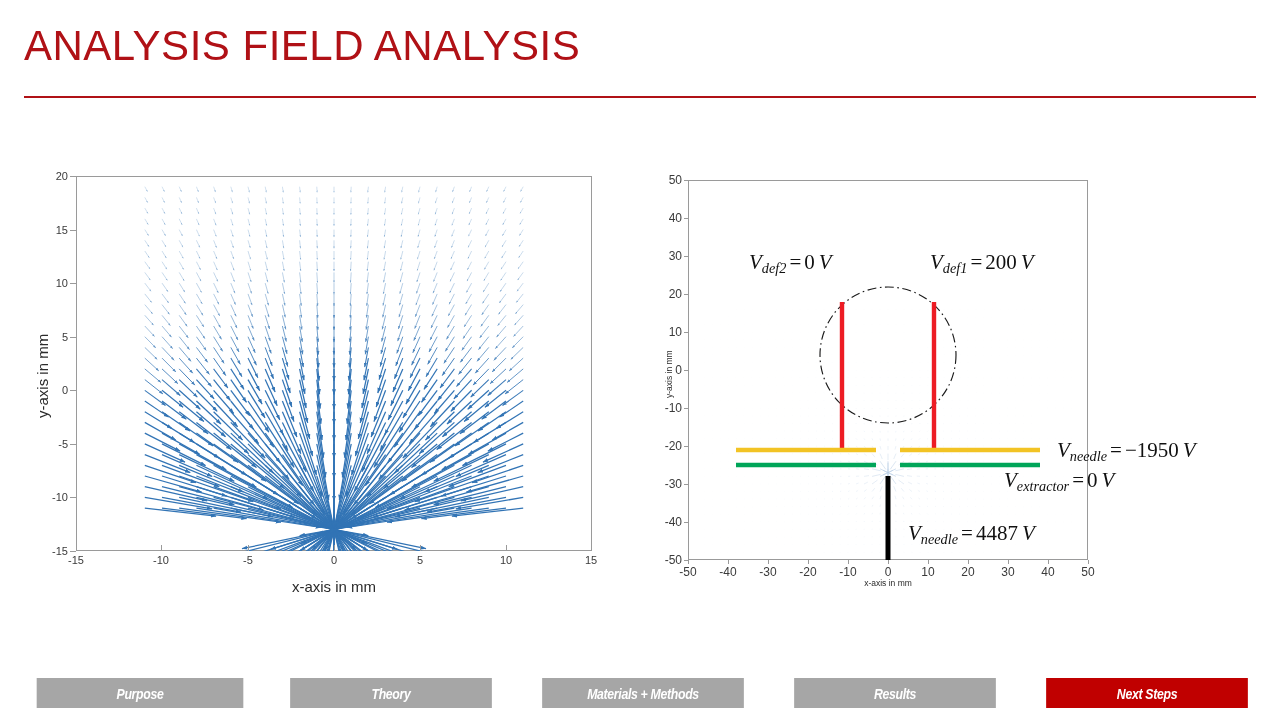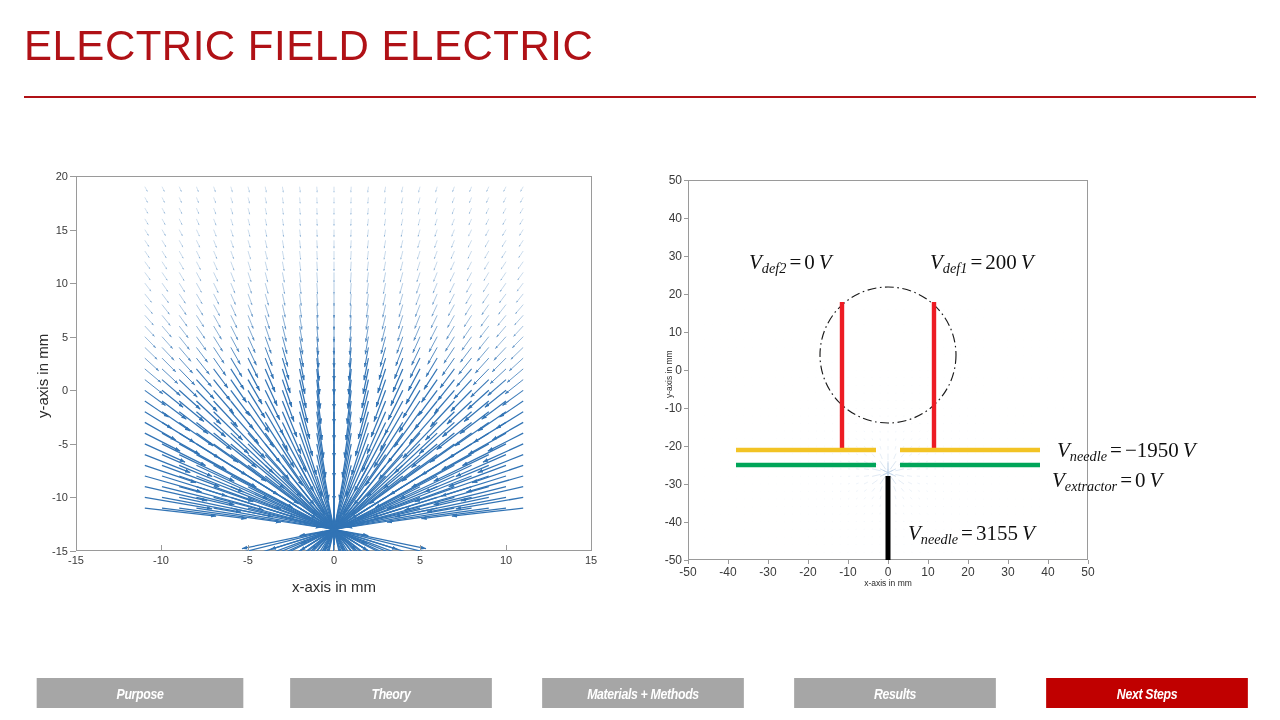--- a/index.html
+++ b/index.html
@@ -69,21 +69,21 @@
     transform:scaleX(.82);
   }
   .nav-tab span{display:block;transform:scaleX(1);}
   .nav-tab.active{background:#C00000;}
 
   svg{display:block;}
 </style>
 </head>
 <body>
 
-<div class="slide-title">ELECTRIC FIELD ELECTRIC</div>
+<div class="slide-title">ANALYSIS FIELD ANALYSIS</div>
 <div class="title-rule"></div>
 
 <div class="figure fig-left">
 
   <div class="axes axes-frame" style="left:30px;top:16px;width:516px;height:375px;"></div>
 
   <svg style="position:absolute;left:30px;top:16px;" width="516" height="375" viewBox="0 0 516 375">
     <defs>
       <marker id="ahL" markerWidth="5" markerHeight="5" refX="4.2" refY="1.6" orient="auto" markerUnits="strokeWidth">
         <path d="M0,0 L4.4,1.6 L0,3.2 z" fill="#3274B5"></path>
@@ -2569,26 +2569,26 @@
 </div>
 
 <div class="eq" style="left:930px;top:250px;">
   <span>V</span><span class="sub">def1</span><span class="op">=</span><span class="num">200</span><span class="unit">V</span>
 </div>
 
 <div class="eq" style="left:1057px;top:438px;">
   <span>V</span><span class="sub">needle</span><span class="op">=</span><span class="num">−1950</span><span class="unit">V</span>
 </div>
 
-<div class="eq" style="left:1052px;top:468px;">
+<div class="eq" style="left:1004px;top:468px;">
   <span>V</span><span class="sub">extractor</span><span class="op">=</span><span class="num">0</span><span class="unit">V</span>
 </div>
 
 <div class="eq" style="left:908px;top:521px;">
-  <span>V</span><span class="sub">needle</span><span class="op">=</span><span class="num">3155</span><span class="unit">V</span>
+  <span>V</span><span class="sub">needle</span><span class="op">=</span><span class="num">4487</span><span class="unit">V</span>
 </div>
 
 <div class="navbar">
   <div class="nav-tab" style="left:14px;width:252px;">
     <span>Purpose</span>
   </div>
   <div class="nav-tab" style="left:268px;width:246px;">
     <span>Theory</span>
   </div>
   <div class="nav-tab" style="left:520px;width:246px;">

